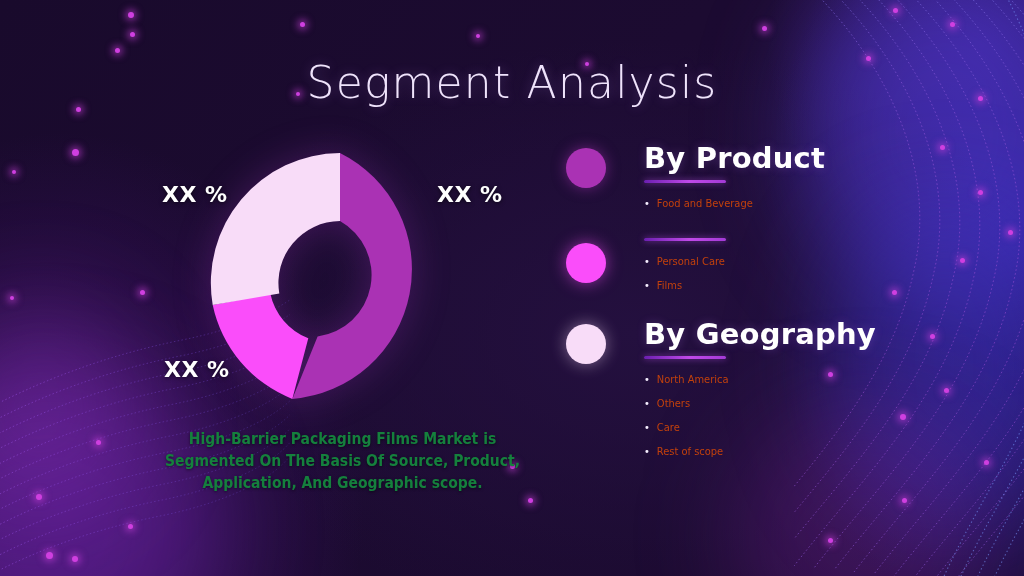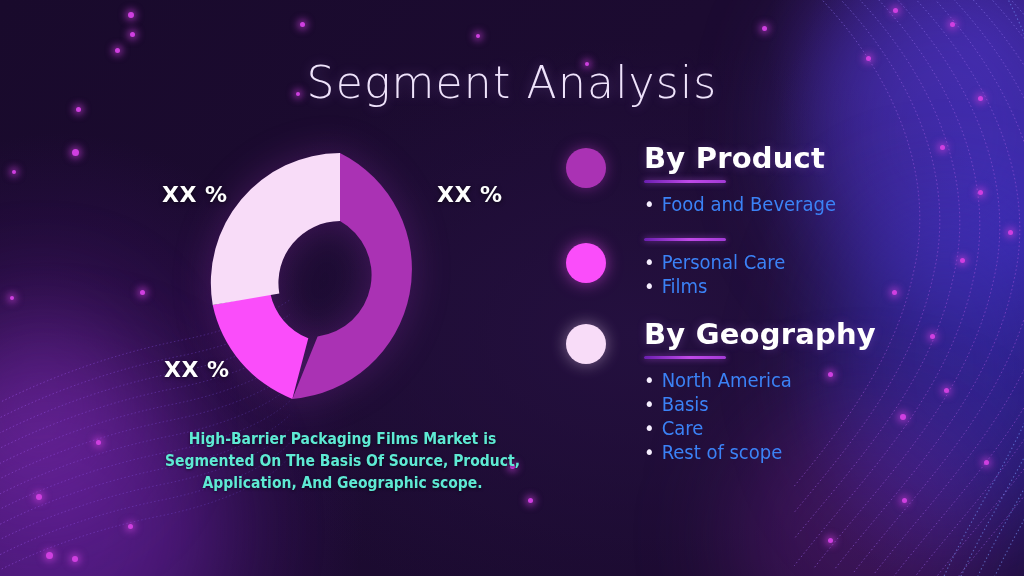--- a/index.html
+++ b/index.html
@@ -80,21 +80,21 @@
   .pct-c { left:164px; top:357px; }
 
   
   .caption {
     position:absolute; left:160px; top:428px; width:365px;
     text-align:center;
     font-family:"DejaVu Sans Condensed","DejaVu Sans", sans-serif;
     font-weight:bold;
     font-size:15.5px;
     line-height:22px;
-    color:#5eead4;
+    color:#15803d;
     text-shadow:0 1px 3px rgba(0,0,0,.55);
   }
 
   
   .legend { position:absolute; left:566px; top:143px; width:420px; }
   .lg-group { position:relative; padding-left:78px; }
 
   .lg-dot {
     position:absolute; left:0; top:5px;
     width:40px; height:40px; border-radius:50%;
@@ -110,23 +110,23 @@
   }
   .lg-rule {
     width:82px; height:3px; margin:7px 0 9px 0;
     background:linear-gradient(90deg,#6b1fb0,#c04ae8 55%,#a33ad6);
     border-radius:2px;
     box-shadow:0 0 6px rgba(190,80,240,.6);
   }
   .lg-items { list-style:none; }
   .lg-item {
     font-family:"DejaVu Sans Condensed","DejaVu Sans", sans-serif;
-    font-size:20px;
+    font-size:11px;
     line-height:24px;
-    color:#3b82f6;
+    color:#c2410c;
     white-space:nowrap;
   }
   .lg-item.bold { font-weight:normal; }
   .lg-item::before { content:"\2022"; margin-right:7px; color:#f6efff; }
 
   
   #grp-product  { margin-bottom:22px; }
   #grp-app      { margin-bottom:21px; }
 </style>
 </head>
@@ -274,19 +274,19 @@
       <li class="lg-item">Films</li>
     </ul>
   </div>
 
   <div class="lg-group" id="grp-geo">
     <span class="lg-dot" style="background:#f8dcf8;box-shadow:0 0 16px rgba(248,220,248,.45);"></span>
     <div class="lg-head">By Geography</div>
     <div class="lg-rule"></div>
     <ul class="lg-items">
       <li class="lg-item bold">North America</li>
-      <li class="lg-item bold">Basis</li>
+      <li class="lg-item bold">Others</li>
       <li class="lg-item bold">Care</li>
       <li class="lg-item bold">Rest of scope</li>
     </ul>
   </div>
 
 </div>
 
 </body></html>

